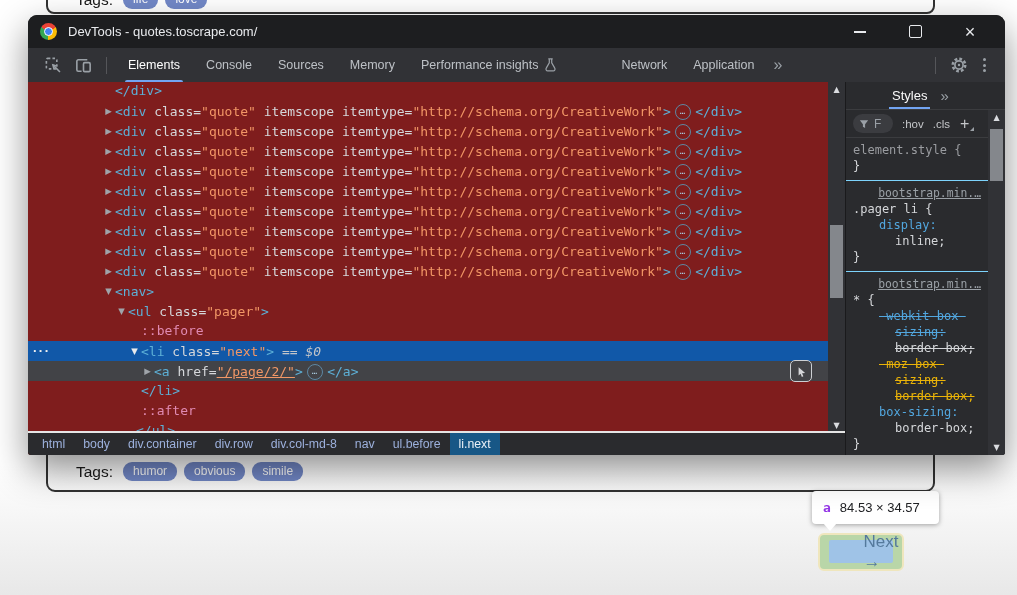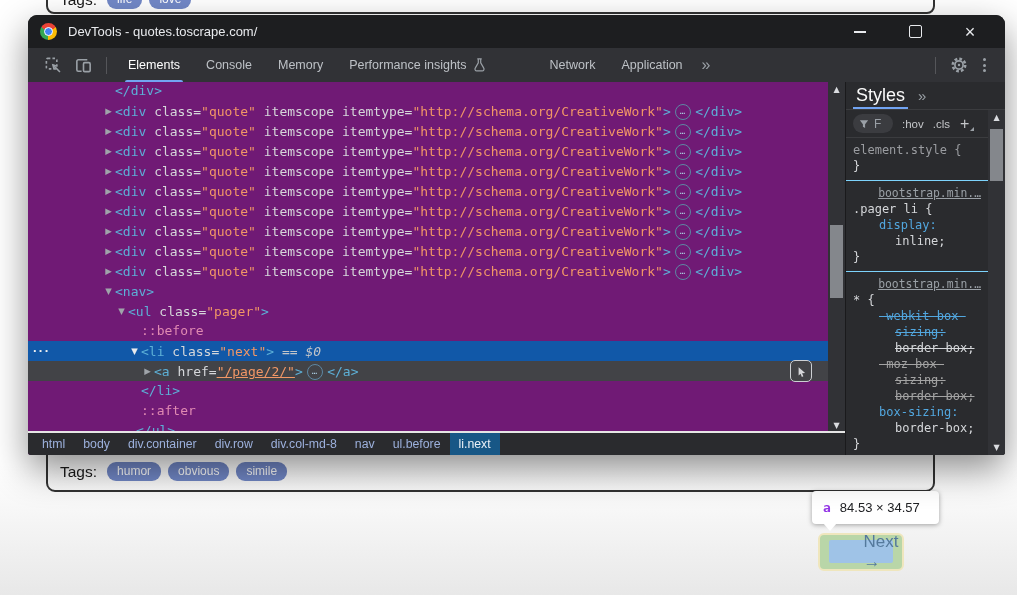--- a/index.html
+++ b/index.html
@@ -6,21 +6,21 @@
   body{font-family:"Liberation Sans",sans-serif;}
   .stage{position:relative;width:1017px;height:595px;overflow:hidden;
          background:linear-gradient(180deg,#ffffff 0%,#ffffff 78%,#e8e8e8 100%);}
 
   
   .top-strip{position:absolute;top:0;left:0;width:100%;height:14px;overflow:hidden;z-index:1;}
   .qborder-top{position:absolute;left:46px;top:-30px;height:44px;width:889px;
                border:2px solid #333;border-radius:8px;box-sizing:border-box;}
   .tags-row{position:absolute;display:flex;align-items:center;gap:7px;}
   .tags-row.partial{top:-10px;left:60px;}
-  .tags-label{font-size:15.5px;color:#1b1b1b;margin-right:3px;}
+  .tags-label{font-size:15.5px;color:#1b1b1b;margin-right:3px;margin-left:16px;}
   .badges{display:flex;gap:7px;}
   .badge{background:var(--badge_blue);color:#fff;font-size:12px;line-height:15px;
          padding:2px 10px;border-radius:9px;}
   .quote-box{position:absolute;left:46px;top:430px;width:889px;height:62px;
              border:2px solid #333;border-radius:9px;box-sizing:border-box;z-index:1;}
   .tags-row.main-tags{top:462px;left:60px;z-index:2;}
 
   .overlay-tip{position:absolute;left:812px;top:491px;width:127px;height:33px;z-index:3;
                background:#fff;border-radius:4px;box-shadow:0 1px 5px rgba(0,0,0,.35);
                display:flex;align-items:center;padding:0 11px;gap:9px;box-sizing:border-box;}
@@ -61,21 +61,21 @@
   .tab.active{color:#ffffff;}
   .tab.active::after{content:"";position:absolute;left:10px;right:10px;bottom:0;height:2.5px;
        background:var(--active_tab_underline);border-radius:2px 2px 0 0;}
   .tab.gap{margin-left:38px;}
   .more-tabs{color:#9aa0a6;font-size:16px;padding:0 6px;}
   .tb-right{margin-left:auto;display:flex;align-items:center;}
   .kebab{display:flex;flex-direction:column;gap:2.5px;padding:0 9px;}
   .kebab i{width:3px;height:3px;border-radius:50%;background:#9aa0a6;}
 
   .main{flex:1;display:flex;min-height:0;border-radius:0 0 3px 3px;overflow:hidden;}
-  .epanel{flex:1;position:relative;min-width:0;background:#701a75;}
+  .epanel{flex:1;position:relative;min-width:0;background:#7f1d1d;}
   .divider{width:1px;background:#1a1a1c;flex:none;}
 
   
   .tree{position:absolute;left:0;right:17px;top:-1px;bottom:22px;overflow:hidden;
         font:13px "DejaVu Sans Mono",monospace;color:#d5d7da;}
   .trow{height:20px;line-height:20px;white-space:nowrap;position:relative;}
   .trow.sel{background:var(--selection_blue);}
   .trow.childsel{background:#424347;}
   .gutter{position:absolute;left:5px;top:0;color:#f2f2f2;font-weight:bold;
           letter-spacing:1.5px;font-family:"Liberation Sans",sans-serif;}
@@ -107,21 +107,21 @@
   .crumbs{position:absolute;left:0;right:0;bottom:0;height:22px;background:#2a2b2e;
           border-top:2px solid #e5e5e5;display:flex;align-items:stretch;overflow:hidden;
           font-size:12.3px;color:#9cb0dc;padding-left:5px;}
   .crumb{padding:0 9px;line-height:22px;white-space:nowrap;}
   .crumb.active{background:var(--crumb_active_bg);color:#eaf0f6;}
 
   
   .spanel{width:159px;flex:none;display:flex;flex-direction:column;background:#2a2b2e;}
   .shead{height:27px;flex:none;border-bottom:1px solid #3b3c3f;display:flex;align-items:center;
          padding:0 10px;gap:13px;}
-  .stab{color:#fafafa;font-size:18px;height:100%;display:flex;align-items:center;position:relative;}
+  .stab{color:#fafafa;font-size:13px;height:100%;display:flex;align-items:center;position:relative;margin-left:36px;}
   .stab::after{content:"";position:absolute;left:-3px;right:-3px;bottom:0;height:2.5px;
          background:var(--active_tab_underline);}
   .smore{color:#9aa0a6;font-size:15px;}
   .sbody{flex:1;display:flex;min-height:0;}
   .scontent{flex:1;min-width:0;font:12px "DejaVu Sans Mono",monospace;color:#d5d7da;overflow:hidden;}
   .filterbar{height:27px;border-bottom:1px solid #3b3c3f;display:flex;align-items:center;gap:9px;
              padding:0 7px;font-family:"Liberation Sans",sans-serif;}
   .fpill{width:40px;height:19px;flex:none;background:#3b3c40;border-radius:10px;display:flex;
          align-items:center;padding:0 6px;gap:5px;overflow:hidden;box-sizing:border-box;}
   .fpill span{color:#9aa0a6;font-size:12px;}
@@ -131,21 +131,21 @@
       border-left:4px solid transparent;border-bottom:4px solid #9aa0a6;}
   .rule{border-bottom:1px solid #7dd3fc;padding:4px 7px 6px;line-height:16px;}
   .rlink{text-align:right;font-size:11.4px;color:#9aa0a6;}
   .rlink span{text-decoration:underline;}
   .rsel{color:#d5d7da;}
   .rsel.gray{color:#9a9ca0;}
   .decl{padding-left:42px;text-indent:-16px;overflow-wrap:break-word;}
   .prop{color:var(--css_property_blue);}
   .pval{color:#d5d7da;}
   .decl.overridden span{text-decoration:line-through;}
-  .decl.disabled span{color:#a3a3a3;text-decoration:line-through;margin-top:26px;}
+  .decl.disabled span{color:#eab308;text-decoration:line-through;margin-top:26px;}
   .sscroll{width:17px;flex:none;background:#313236;position:relative;}
   svg{display:block;}
 </style>
 </head>
 <body>
 
 <div class="stage">
 
   <div class="top-strip">
     <div class="qborder-top"></div>
@@ -206,20 +206,23 @@
           <rect x="10" y="7" width="7" height="9.5" rx="1.3" fill="#313236" stroke="#9aa0a6" stroke-width="1.7"></rect>
         </svg>
       </span>
       <span class="tb-sep"></span>
       <span id="tabs" style="display:flex;height:34px;">
           <div class="tab active">
             <span>Elements</span>
           </div>
           <div class="tab">
             <span>Console</span>
+          </div>
+          <div class="tab">
+            <span>Sources</span>
           </div>
           <div class="tab">
             <span>Memory</span>
           </div>
           <div class="tab">
             <span>Performance insights</span>
             <svg width="13" height="14" viewBox="0 0 14 15">
               <path d="M4.6 1 H9.4 M5.7 1 V5.2 L2.4 10.9 A1.9 1.9 0 0 0 4 13.8 H10 A1.9 1.9 0 0 0 11.6 10.9 L8.3 5.2 V1" fill="none" stroke="#9aa0a6" stroke-width="1.3"></path>
             </svg>
           </div>

